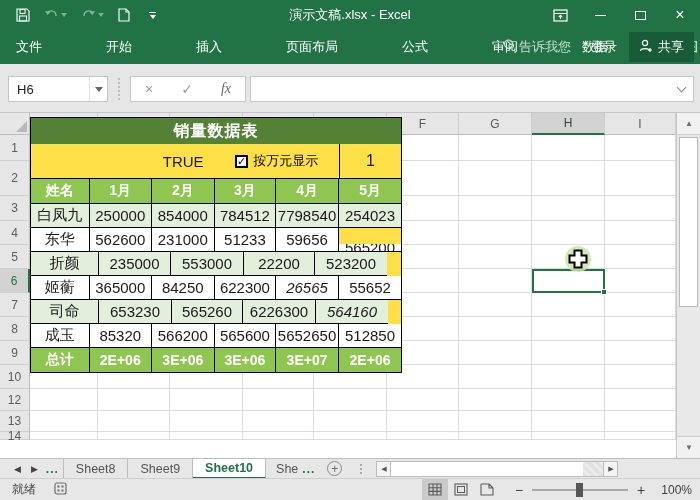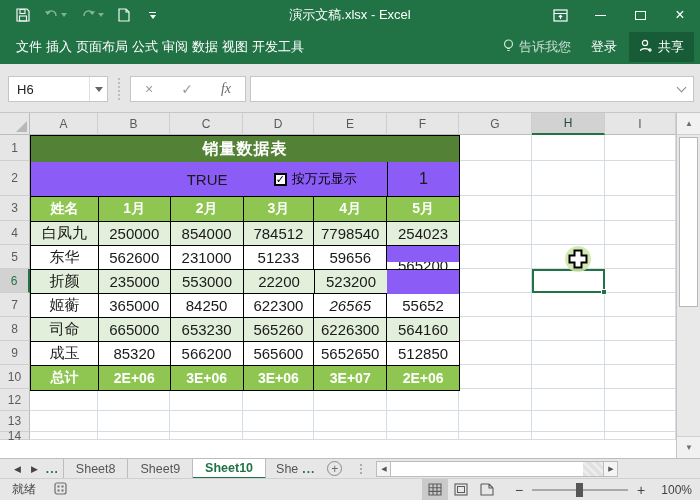--- a/index.html
+++ b/index.html
@@ -18,21 +18,21 @@
   .win-title { position:absolute; left:0; right:0; text-align:center; font-size:13px; color:#fff; pointer-events:none; }
   .win-ctrls { position:absolute; right:0; top:0; height:30px; display:flex; align-items:center; }
   .win-btn { width:40px; height:30px; display:flex; align-items:center; justify-content:center; color:#fff; }
   .min-glyph { width:11px; height:1px; background:#fff; }
   .max-glyph { width:11px; height:9px; border:1px solid #fff; }
   .close-glyph { font-size:16px; line-height:1; }
 
   
   .ribbonbar { position:absolute; top:30px; left:0; width:700px; height:34px; background:#217346; display:flex; align-items:center; color:#fff; }
   .rtabs { display:flex; align-items:center; gap:0; }
-  .rtab { padding:8px 2px; font-size:13px; color:#fff; white-space:nowrap; }
+  .rtab { padding:8px 32px; font-size:13px; color:#fff; white-space:nowrap; }
   .rtab:first-child { padding-left:16px; }
   .ribbon-right { position:absolute; right:6px; display:flex; align-items:center; gap:4px; }
   .tellme { display:flex; align-items:center; gap:5px; color:rgba(255,255,255,.75); padding:0 8px; }
   .signin { color:#fff; padding:0 8px; }
   .share-btn { display:flex; align-items:center; gap:5px; background:#185c37; color:#fff; padding:6px 10px; }
 
   
   .formula-row { position:absolute; top:64px; left:0; width:700px; height:49px; background:#e6e6e6; border-bottom:1px solid #c6c6c6; }
   .namebox { position:absolute; left:8px; top:12px; width:100px; height:26px; background:#fff; border:1px solid #c6c6c6; display:flex; align-items:center; }
   .namebox .ref { flex:1; padding-left:8px; font-size:13px; color:#222; }
@@ -52,21 +52,21 @@
   .corner .tri { position:absolute; right:2px; bottom:2px; width:0; height:0; border-left:11px solid transparent; border-bottom:11px solid #b8b8b8; }
   .col-h { height:22px; background:#e6e6e6; border-right:1px solid #cfcfcf; border-bottom:1px solid #bcbcbc; display:flex; align-items:center; justify-content:center; font-size:12px; color:#5b5b5b; }
   .col-h.sel { background:#d2d2d2; border-bottom:2px solid #217346; color:#2b4b3a; }
   .grid-rows { position:absolute; top:22px; left:0; }
   .g-row { display:flex; }
   .row-h { width:30px; background:#e6e6e6; border-right:1px solid #bcbcbc; border-bottom:1px solid #cfcfcf; display:flex; align-items:center; justify-content:center; font-size:12px; color:#5b5b5b; }
   .row-h.sel { background:#d2d2d2; border-right:2px solid #217346; color:#217346; }
   .g-cell { border-right:1px solid #d6dce4; border-bottom:1px solid #d6dce4; background:#fff; }
 
   
-  .sales-table { position:absolute; left:30px; top:22px; width:430px; border:1px solid #000; background:#8b5cf6; }
+  .sales-table { position:absolute; left:30px; top:4px; width:372px; border:1px solid #000; background:#fde047; }
   .t-row { display:flex; }
   .t-cell { display:flex; align-items:center; justify-content:center; overflow:hidden; white-space:nowrap; }
   .t-title { height:26px; background:#538135; color:#fff; font-weight:bold; font-size:16px; display:flex; align-items:center; justify-content:center; letter-spacing:1px; }
   .t-ctrl { height:35px; display:flex; border-bottom:1px solid #000; }
   .t-ctrl .seg { display:flex; align-items:center; justify-content:center; font-size:15px; color:#1a1a1a; }
   .t-ctrl .mult { border-left:1px solid #000; font-size:16px; }
   .chk-wrap { display:flex; align-items:center; gap:5px; font-size:13px; color:#000; }
   .chk-box { width:13px; height:13px; border:2px solid #000; display:flex; align-items:center; justify-content:center; font-size:11px; font-weight:bold; color:#000; background:#fff; line-height:1; }
   .t-head .t-cell, .t-total .t-cell { background:#8ec651; color:#fff; font-weight:bold; font-size:14px; border-right:1px solid #000; border-bottom:1px solid #000; }
   .t-head .t-cell:last-child, .t-total .t-cell:last-child, .t-data .t-cell:last-child { border-right:none; }
@@ -169,20 +169,21 @@
         </div>
       <div class="win-btn">
           <span class="close-glyph">×</span>
         </div>
     </div>
   </div>
 
   <div class="ribbonbar">
     <div class="rtabs" id="ribbonTabs">
         <span class="rtab">文件</span>
+        <span class="rtab">开始</span>
         <span class="rtab">插入</span>
         <span class="rtab">页面布局</span>
         <span class="rtab">公式</span>
         <span class="rtab">审阅</span>
         <span class="rtab">数据</span>
         <span class="rtab">视图</span>
         <span class="rtab">开发工具</span>
       </div>
     <div class="ribbon-right">
       <span class="tellme">
@@ -448,25 +449,24 @@
         <div class="t-row t-data" style="height: 24px;">
           <div class="t-cell name" style="width: 68px;">姬蘅</div>
           <div class="t-cell" style="width: 72px;">365000</div>
           <div class="t-cell" style="width: 73px;">84250</div>
           <div class="t-cell" style="width: 71px;">622300</div>
           <div class="t-cell" style="width: 73px; font-style: italic;">26565</div>
           <div class="t-cell" style="width: 72px;">55652</div>
         </div>
         <div class="t-row t-data stripe" style="height: 24px;">
           <div class="t-cell name" style="width: 68px;">司命</div>
-          <div class="t-cell" style="width: 72px;">665000</div>
           <div class="t-cell" style="width: 73px;">653230</div>
           <div class="t-cell" style="width: 71px;">565260</div>
           <div class="t-cell" style="width: 73px;">6226300</div>
-          <div class="t-cell" style="width: 72px;">564160</div>
+          <div class="t-cell" style="width: 72px; font-style: italic;">564160</div>
         </div>
         <div class="t-row t-data" style="height: 24px;">
           <div class="t-cell name" style="width: 68px;">成玉</div>
           <div class="t-cell" style="width: 72px;">85320</div>
           <div class="t-cell" style="width: 73px;">566200</div>
           <div class="t-cell" style="width: 71px;">565600</div>
           <div class="t-cell" style="width: 73px;">5652650</div>
           <div class="t-cell" style="width: 72px;">512850</div>
         </div>
         <div class="t-row t-total" style="height: 24px;">

